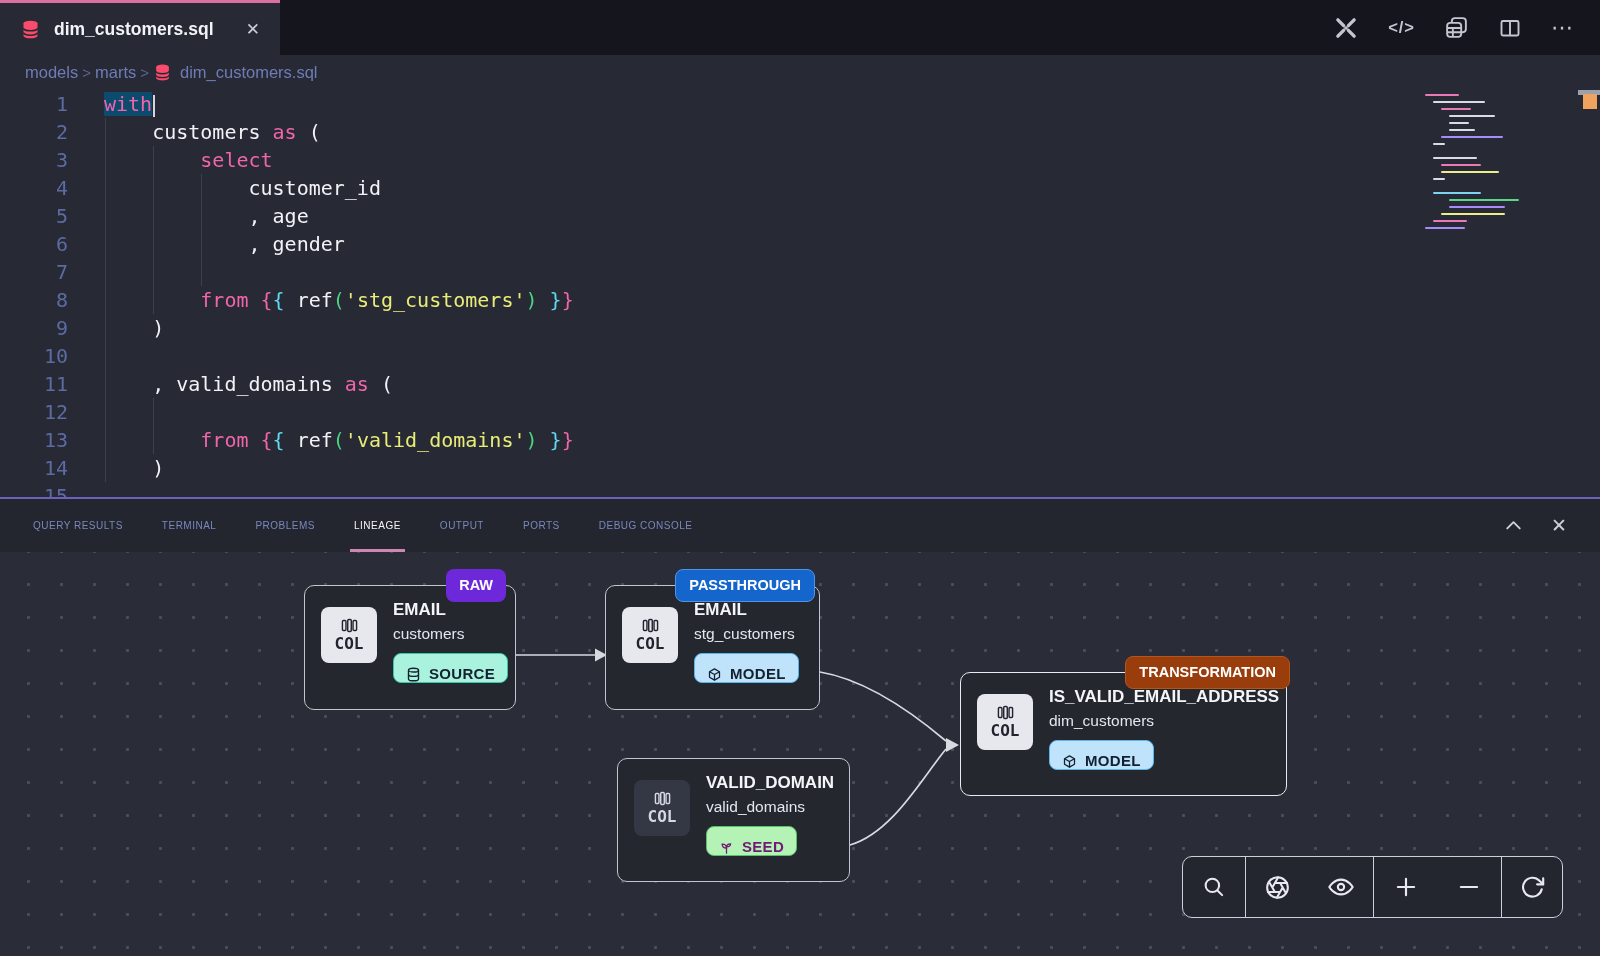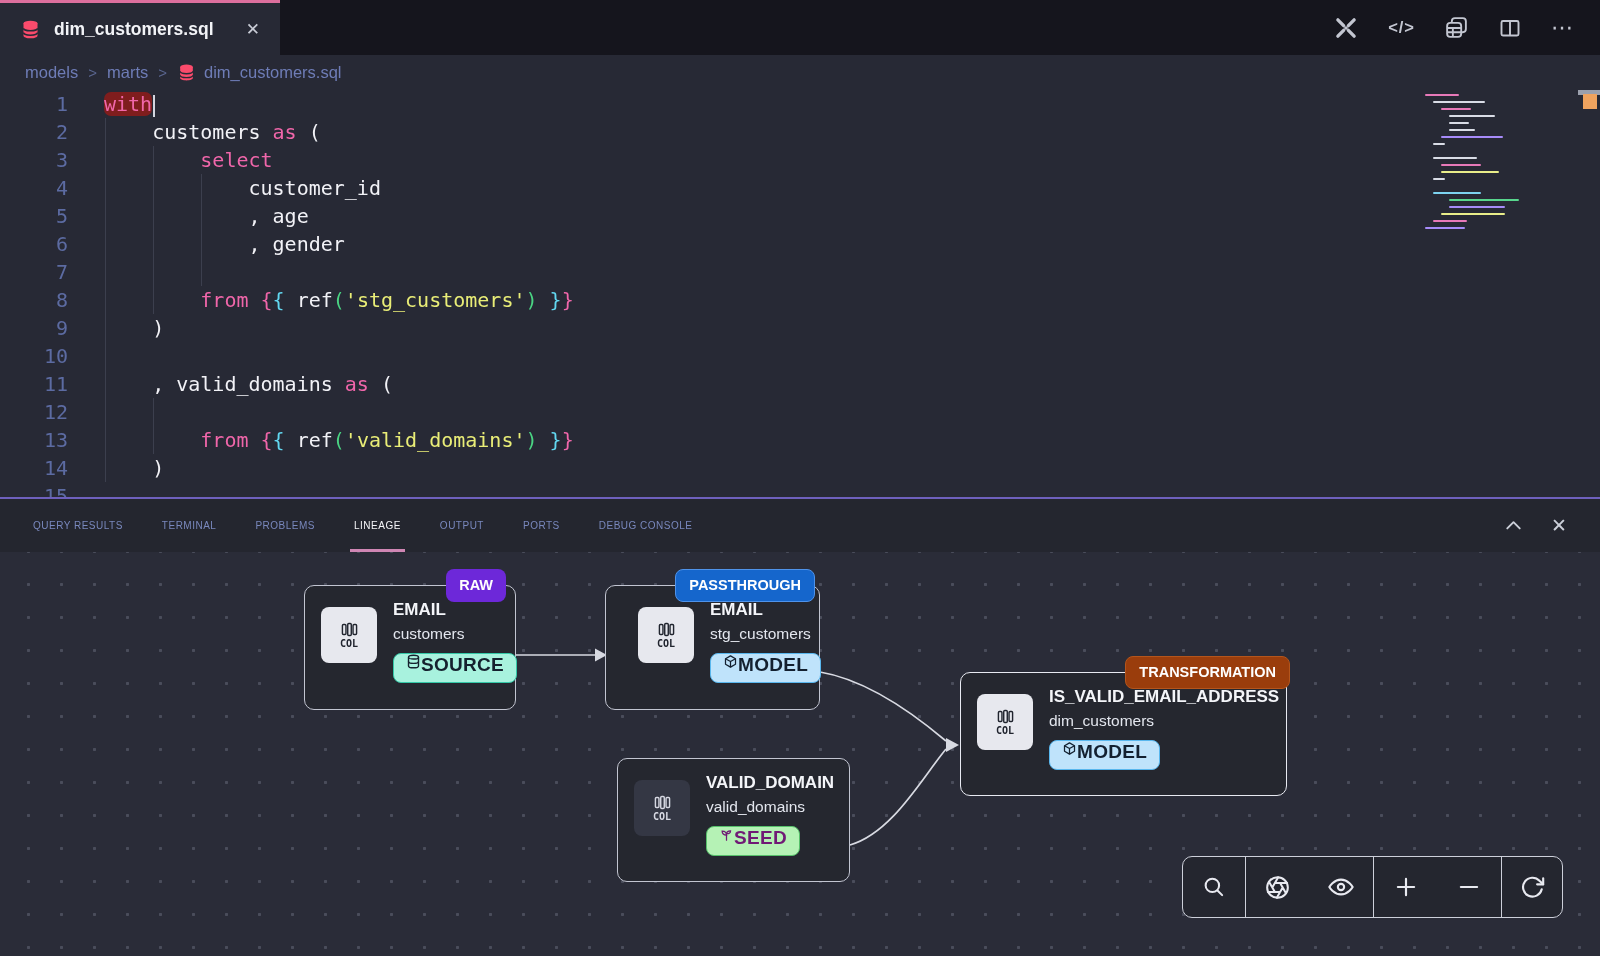--- a/index.html
+++ b/index.html
@@ -15,37 +15,37 @@
   .tab-title{ color:#f2f3f7; font-size:17.5px; font-weight:600; flex:1; }
   .tab-close{ color:#c9ccd6; font-size:17px; line-height:1; cursor:pointer; }
   .tabbar-actions{ margin-left:auto; display:flex; align-items:center; gap:29px; padding-right:26px; }
   .tb-icon{ color:#c3c6d1; display:flex; align-items:center; cursor:pointer; }
   .tb-icon svg{ stroke:#c3c6d1; }
   .code-glyph{ font-size:16.5px; font-weight:700; letter-spacing:1px; }
   .more-glyph{ font-size:22px; letter-spacing:1px; }
 
   
   .breadcrumb{ position:absolute; left:0; top:55px; width:1600px; height:35px;
-    display:flex; align-items:center; gap:10px; padding:2px 25px;
+    display:flex; align-items:center; gap:4px; padding:2px 25px;
     color:#6e7cb6; font-size:16.5px; }
   .crumb{ cursor:pointer; }
   .crumb-sep{ color:#5a6690; font-size:15px; }
   .crumb-file{ display:flex; align-items:center; gap:8px; }
 
   
   .editor{ position:absolute; left:0; top:90px; width:1600px; height:407px;
     overflow:hidden; background:#272935;
     font-family:"DejaVu Sans Mono", monospace; font-size:20px; }
   .cl{ display:flex; height:28px; line-height:28px; white-space:pre; }
   .ln{ flex:0 0 68px; text-align:right; color:#5c6ba2; user-select:none; }
   .ct{ margin-left:36px; color:#f2f2f7; }
   .kw{ color:#f066aa; } .txt{ color:#f2f2f7; }
   .b1{ color:#f066aa; } .b2{ color:#62d8f1; } .b3{ color:#4ad483; }
   .str{ color:#e9ed77; }
-  .sel{ background:#7f1d1d;border-radius:7px; }
+  .sel{ background:#0c4a6e; }
   .cursor{ display:inline-block; width:2px; height:22px; background:#d3d6df;
     vertical-align:middle; margin-left:1px; }
   .guide{ position:absolute; width:1px; background:#3c3f4e; }
 
   
   .minimap{ position:absolute; right:55px; top:4px; width:120px; height:180px; }
   .mm-line{ position:absolute; height:2px; border-radius:1px; }
   .scroll-top-bar{ position:absolute; right:0; top:0; width:22px; height:5px; background:#9ba0ad; }
   .scroll-marker{ position:absolute; right:3px; top:4px; width:14px; height:15px; background:#efa35f; }
 
@@ -71,25 +71,25 @@
 
   .node{ position:absolute; background:#25272f; border:1.4px solid #c2c5d1;
     border-radius:10px; cursor:pointer; }
   .node.focused{ border-color:#e8eaf2; }
   .node-body{ display:flex; padding:14px 16px; gap:16px; }
   .col-chip{ flex:0 0 56px; height:56px; border-radius:8px; background:#e7e8ee;
     color:#20242e; display:flex; flex-direction:column; align-items:center;
     justify-content:center; gap:1px; cursor:pointer; margin-top:7px; }
   .col-chip.dark{ background:#343744; color:#d6d8e2; }
   .col-chip svg{ stroke:currentColor; }
-  .col-label{ font-size:10px; font-weight:700; font-family:"DejaVu Sans Mono", monospace; }
+  .col-label{ font-size:16px; font-weight:700; font-family:"DejaVu Sans Mono", monospace; }
   .node-title{ color:#f4f5f9; font-size:17px; font-weight:600; margin-bottom:5px; }
   .node-sub{ color:#e3e6ee; font-size:15.5px; margin-bottom:10px; }
-  .type-chip{ display:inline-flex; align-items:flex-start; height:30px;
-    padding:0 12px; border-radius:8px; font-size:19px; font-weight:700; letter-spacing:.3px; }
+  .type-chip{ display:inline-flex; align-items:flex-end; gap:8px; height:30px;
+    padding:0 12px; border-radius:8px; font-size:15px; font-weight:700; letter-spacing:.3px; }
   .type-chip svg{ stroke:currentColor; }
   .type-chip.source{ background:#a8f2de; color:#15212e; border:1px solid #35c9a8; }
   .type-chip.model{ background:#bfe3fb; color:#132030; border:1px solid #59b7ee; }
   .type-chip.seed{ background:#b5f2b5; color:#701a75; border:1px solid #56c06a; }
   .top-badge{ position:absolute; top:-17px; height:33px; line-height:33px;
     padding:0 13px; border-radius:8px; color:#fff; font-size:14.5px; font-weight:700; }
   .top-badge.raw{ right:9px; background:#6d28d9; }
   .top-badge.passthrough{ right:4px; background:#1566cc; border:1.5px solid #4f93ea; line-height:30px; }
   .top-badge.transformation{ right:-4px; background:#9a3d0c; border:1.5px solid #b4551c; line-height:30px;margin-left:16px; }
 
@@ -257,21 +257,21 @@
               <ellipse cx="12" cy="5" rx="8" ry="3"></ellipse>
                 <path d="M4 5v14c0 1.66 3.58 3 8 3s8-1.34 8-3V5"></path>
                 <path d="M4 12c0 1.66 3.58 3 8 3s8-1.34 8-3"></path>
             </svg>
             <span>SOURCE</span>
           </span>
         </div>
       </div>
     </div>
 
-    <div class="node" style="left:605px; top:33px; width:215px; height:125px;padding-left:16px;">
+    <div class="node" style="left:605px; top:33px; width:215px; height:125px;">
       <div class="top-badge passthrough">PASSTHROUGH</div>
       <div class="node-body">
         <div class="col-chip">
           <svg width="17" height="15" viewBox="0 0 24 20" fill="none" stroke-width="2">
             <rect x="2" y="3" width="5" height="14" rx="1.5"></rect>
               <rect x="9.5" y="1.5" width="5" height="17" rx="1.5"></rect>
               <rect x="17" y="3" width="5" height="14" rx="1.5"></rect>
           </svg>
           <span class="col-label">COL</span>
         </div>

